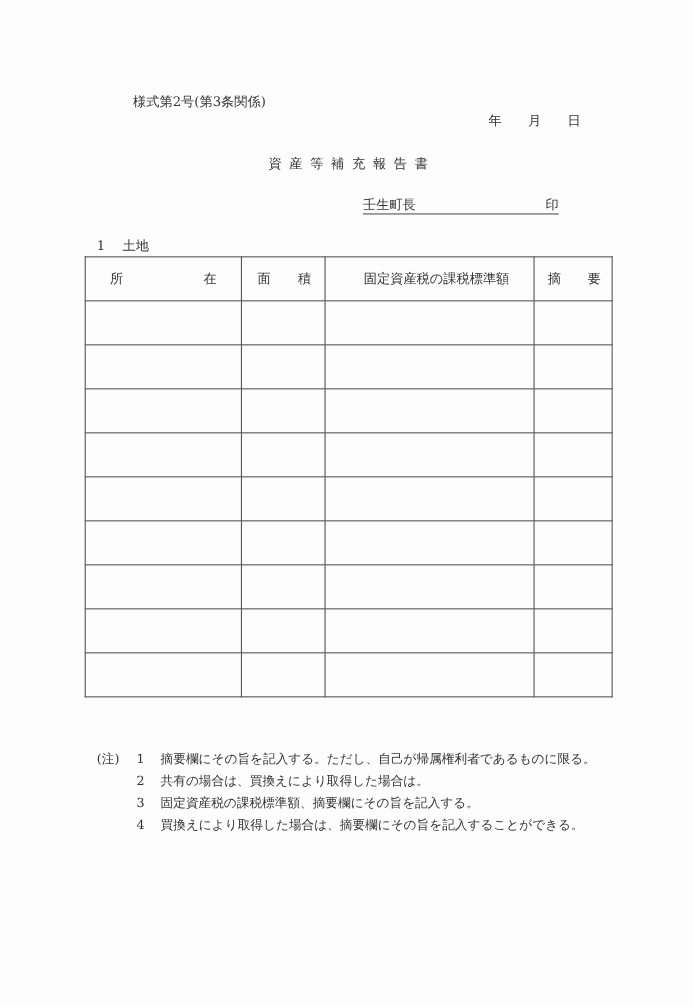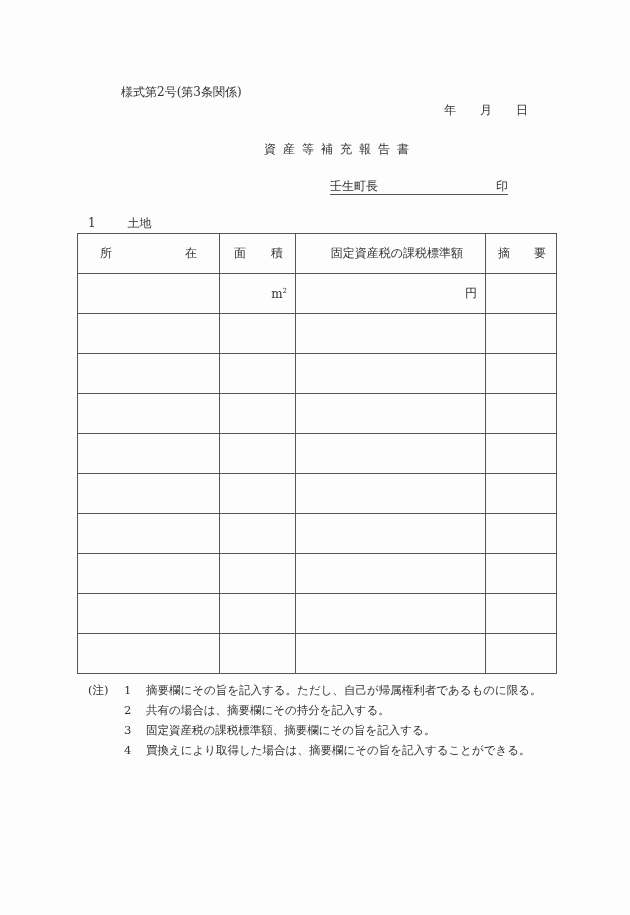--- a/index.html
+++ b/index.html
@@ -5,21 +5,21 @@
   html, body { margin: 0; padding: 0; }
   body {
     width: 630px; height: 915px; background: #fdfdfd; position: relative;
     font-family: "DejaVu Serif", "Liberation Serif", serif; color: #333;
     overflow: hidden;
   }
   .abs { position: absolute; white-space: nowrap; }
   .form-no { left: 77px; top: 84px; font-size: 12px; margin-left: 44px; }
   .date { top: 102px; font-size: 12px; }
   .date span { position: absolute; }
-  .title { left: 244px; top: 141px; font-size: 12px; letter-spacing: 7px; margin-left: 20px; }
+  .title { left: 244px; top: 141px; font-size: 12px; letter-spacing: 7px; }
   .addressee {
     left: 330px; top: 178px; width: 178px; font-size: 12px;
     border-bottom: 1px solid #555; height: 16px;
   }
   .addressee .seal { position: absolute; right: 0; top: 0; }
   .section { left: 88px; top: 215px; font-size: 12px; }
   table.land {
     position: absolute; left: 77px; top: 233px; width: 480px;
     border-collapse: collapse; table-layout: fixed; font-size: 12px;
   }
@@ -48,21 +48,21 @@
 
 <div class="abs title">資産等補充報告書</div>
 
 <div class="abs addressee">
   <span>壬生町長</span>
   <span class="seal">印</span>
 </div>
 
 <div class="abs section">
   <span>1</span>
-  <span style="margin-left:28px;">土地</span>
+  <span style="margin-left:12px;">土地</span>
 </div>
 
 <table class="land">
   <colgroup>
     <col style="width:142px">
       <col style="width:76px">
       <col style="width:190px">
       <col style="width:71px">
   </colgroup>
   <tbody>
@@ -83,26 +83,20 @@
           <div class="hcell center">
       <span>固定資産税の課税標準額</span>
           </div>
         </th>
     <th>
           <div class="hcell" style="padding:0 10px 0 12px;">
       <span>摘</span>
       <span>要</span>
           </div>
         </th>
-  </tr>
-  <tr>
-    <td></td>
-    <td class="unit"><span>m</span><sup>2</sup></td>
-    <td class="unit"><span>円</span></td>
-    <td></td>
   </tr>
   <tr>
         <td></td>
         <td></td>
         <td></td>
         <td></td>
       </tr>
   <tr>
         <td></td>
         <td></td>
@@ -156,21 +150,21 @@
 
 <div class="abs notes">
   <div class="note-row">
     <span class="note-lbl">(注)</span>
     <span class="note-num">1</span>
     <span>摘要欄にその旨を記入する。ただし、自己が帰属権利者であるものに限る。</span>
   </div>
   <div class="note-row">
     <span class="note-lbl"></span>
     <span class="note-num">2</span>
-    <span>共有の場合は、摘要欄にその持分を記入する。</span>
+    <span>共有の場合は、買換えにより取得した場合は。</span>
   </div>
   <div class="note-row">
     <span class="note-lbl"></span>
     <span class="note-num">3</span>
     <span>固定資産税の課税標準額、摘要欄にその旨を記入する。</span>
   </div>
   <div class="note-row">
     <span class="note-lbl"></span>
     <span class="note-num">4</span>
     <span>買換えにより取得した場合は、摘要欄にその旨を記入することができる。</span>

